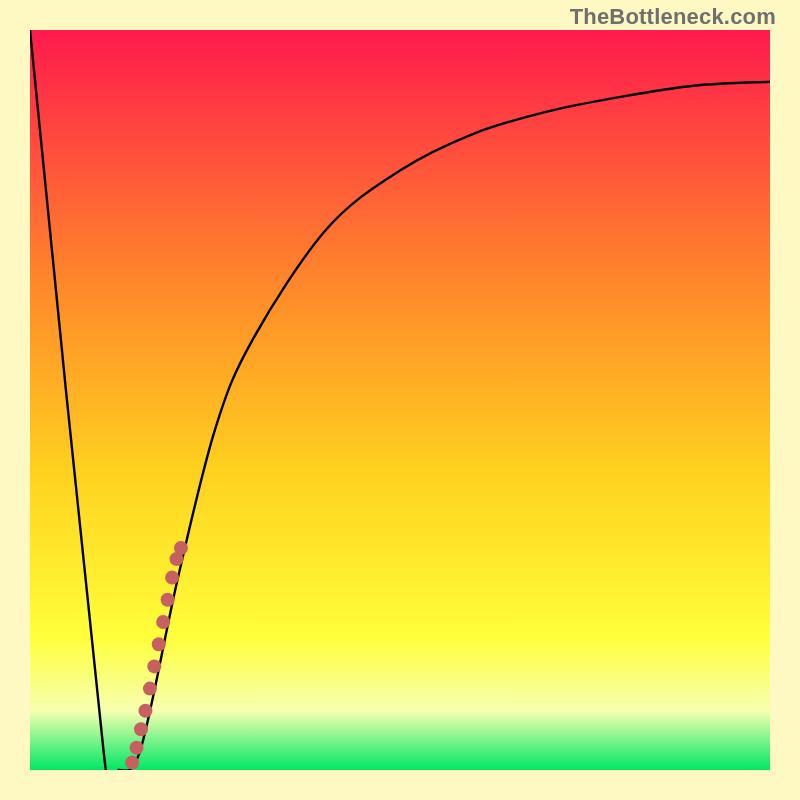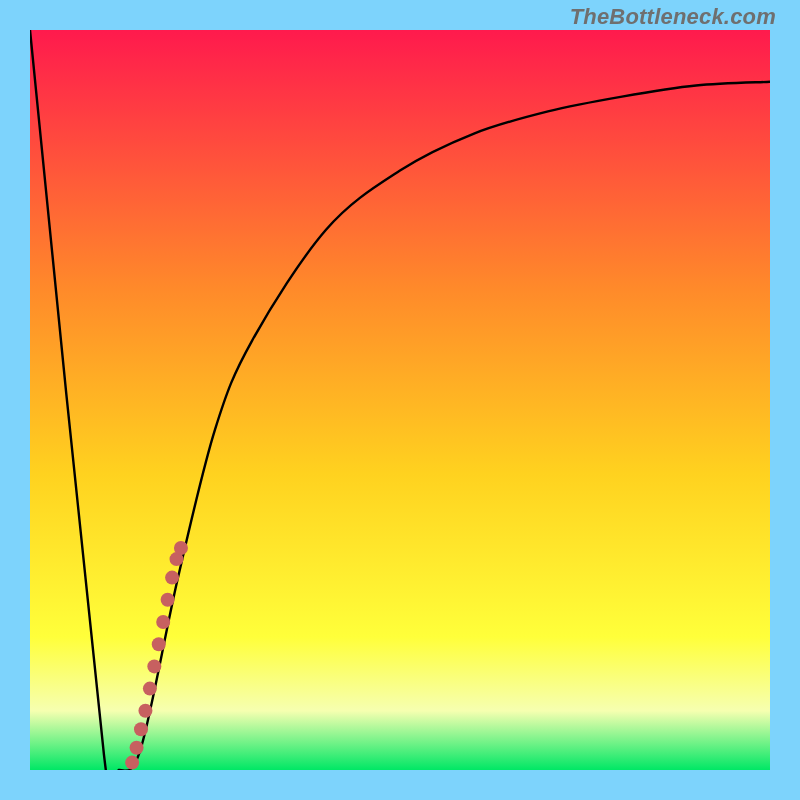--- a/index.html
+++ b/index.html
@@ -9,22 +9,21 @@
     height: 800px;
     background: #000;
     overflow: hidden;
   }
   .frame {
     position: absolute;
     left: 0;
     top: 0;
     width: 800px;
     height: 800px;
-    background: #7dd3fc;
-    font-style: italic;
+    background: #fef9c3;
   }
   .plot {
     position: absolute;
     left: 30px;
     top: 30px;
     width: 740px;
     height: 740px;
   }
   .watermark {
     position: absolute;

